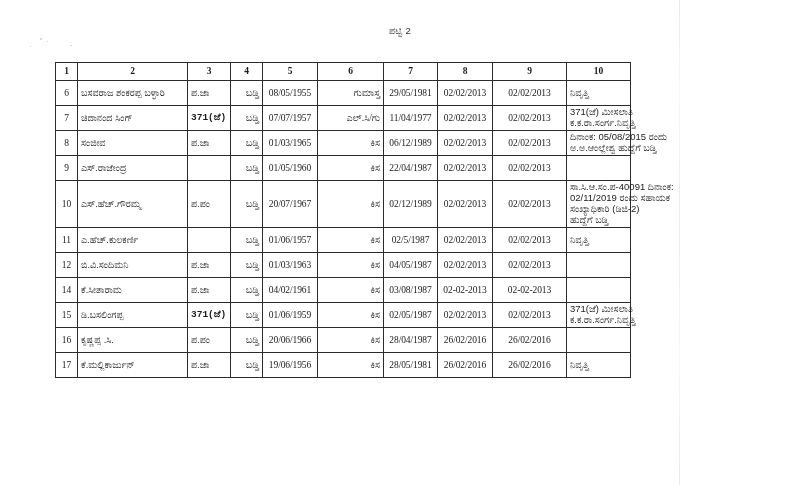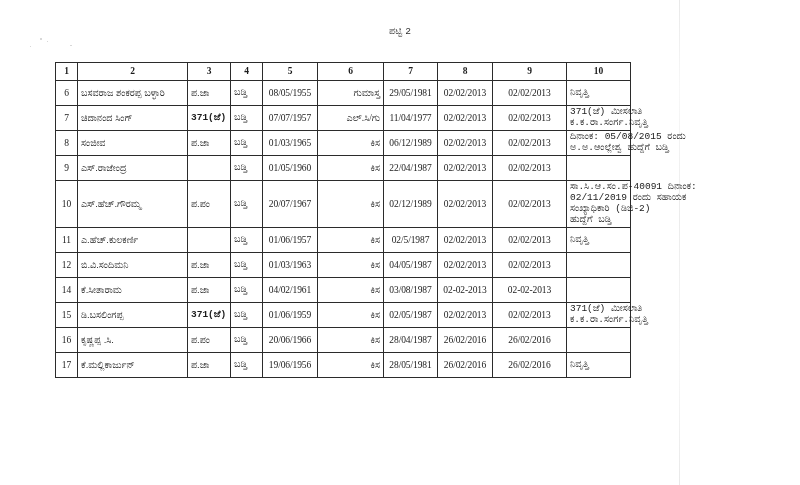--- a/index.html
+++ b/index.html
@@ -82,24 +82,24 @@
     font-family: "Liberation Serif", serif;
   }
 
   tbody td { height: 24px; }
   tbody tr.tall td { height: 46px; }
 
   .c-sl      { text-align: center; font-size: 10.5px; }
   .c-name    { text-align: left;   font-size: 9px;  font-family: "Liberation Sans", sans-serif; padding-left: 4px; }
   .c-cat     { font-size: 9px;  font-family: "Liberation Sans", sans-serif; }
   .c-cat.bold{ font-weight: bold; font-family: Liberation Mono, monospace; font-size: 9.5px; margin-top: 20px; }
-  .c-desig   { text-align: left; font-size: 9px;  font-family: Liberation Mono, monospace; }
+  .c-desig   { text-align: right; font-size: 9px;  font-family: Liberation Sans, sans-serif; }
   .c-date    { text-align: center; font-size: 10px; letter-spacing: -.1px; }
   .c-place   { text-align: right; font-size: 9px;  font-family: Liberation Serif, serif; }
-  .c-rem     { text-align: left;   font-size: 6.2px; font-family: Liberation Mono, monospace;
+  .c-rem     { text-align: left;   font-size: 6.2px; font-family: Liberation Sans, sans-serif;
                vertical-align: top; padding-top: 2px; line-height: 1.35; }
   .c-rem.mid { vertical-align: middle; padding-top: 0; }
 
   .rem-line { display: block; white-space: nowrap; }
 </style>
 </head>
 <body>
 
 <div class="scan-edge right"></div>
 

